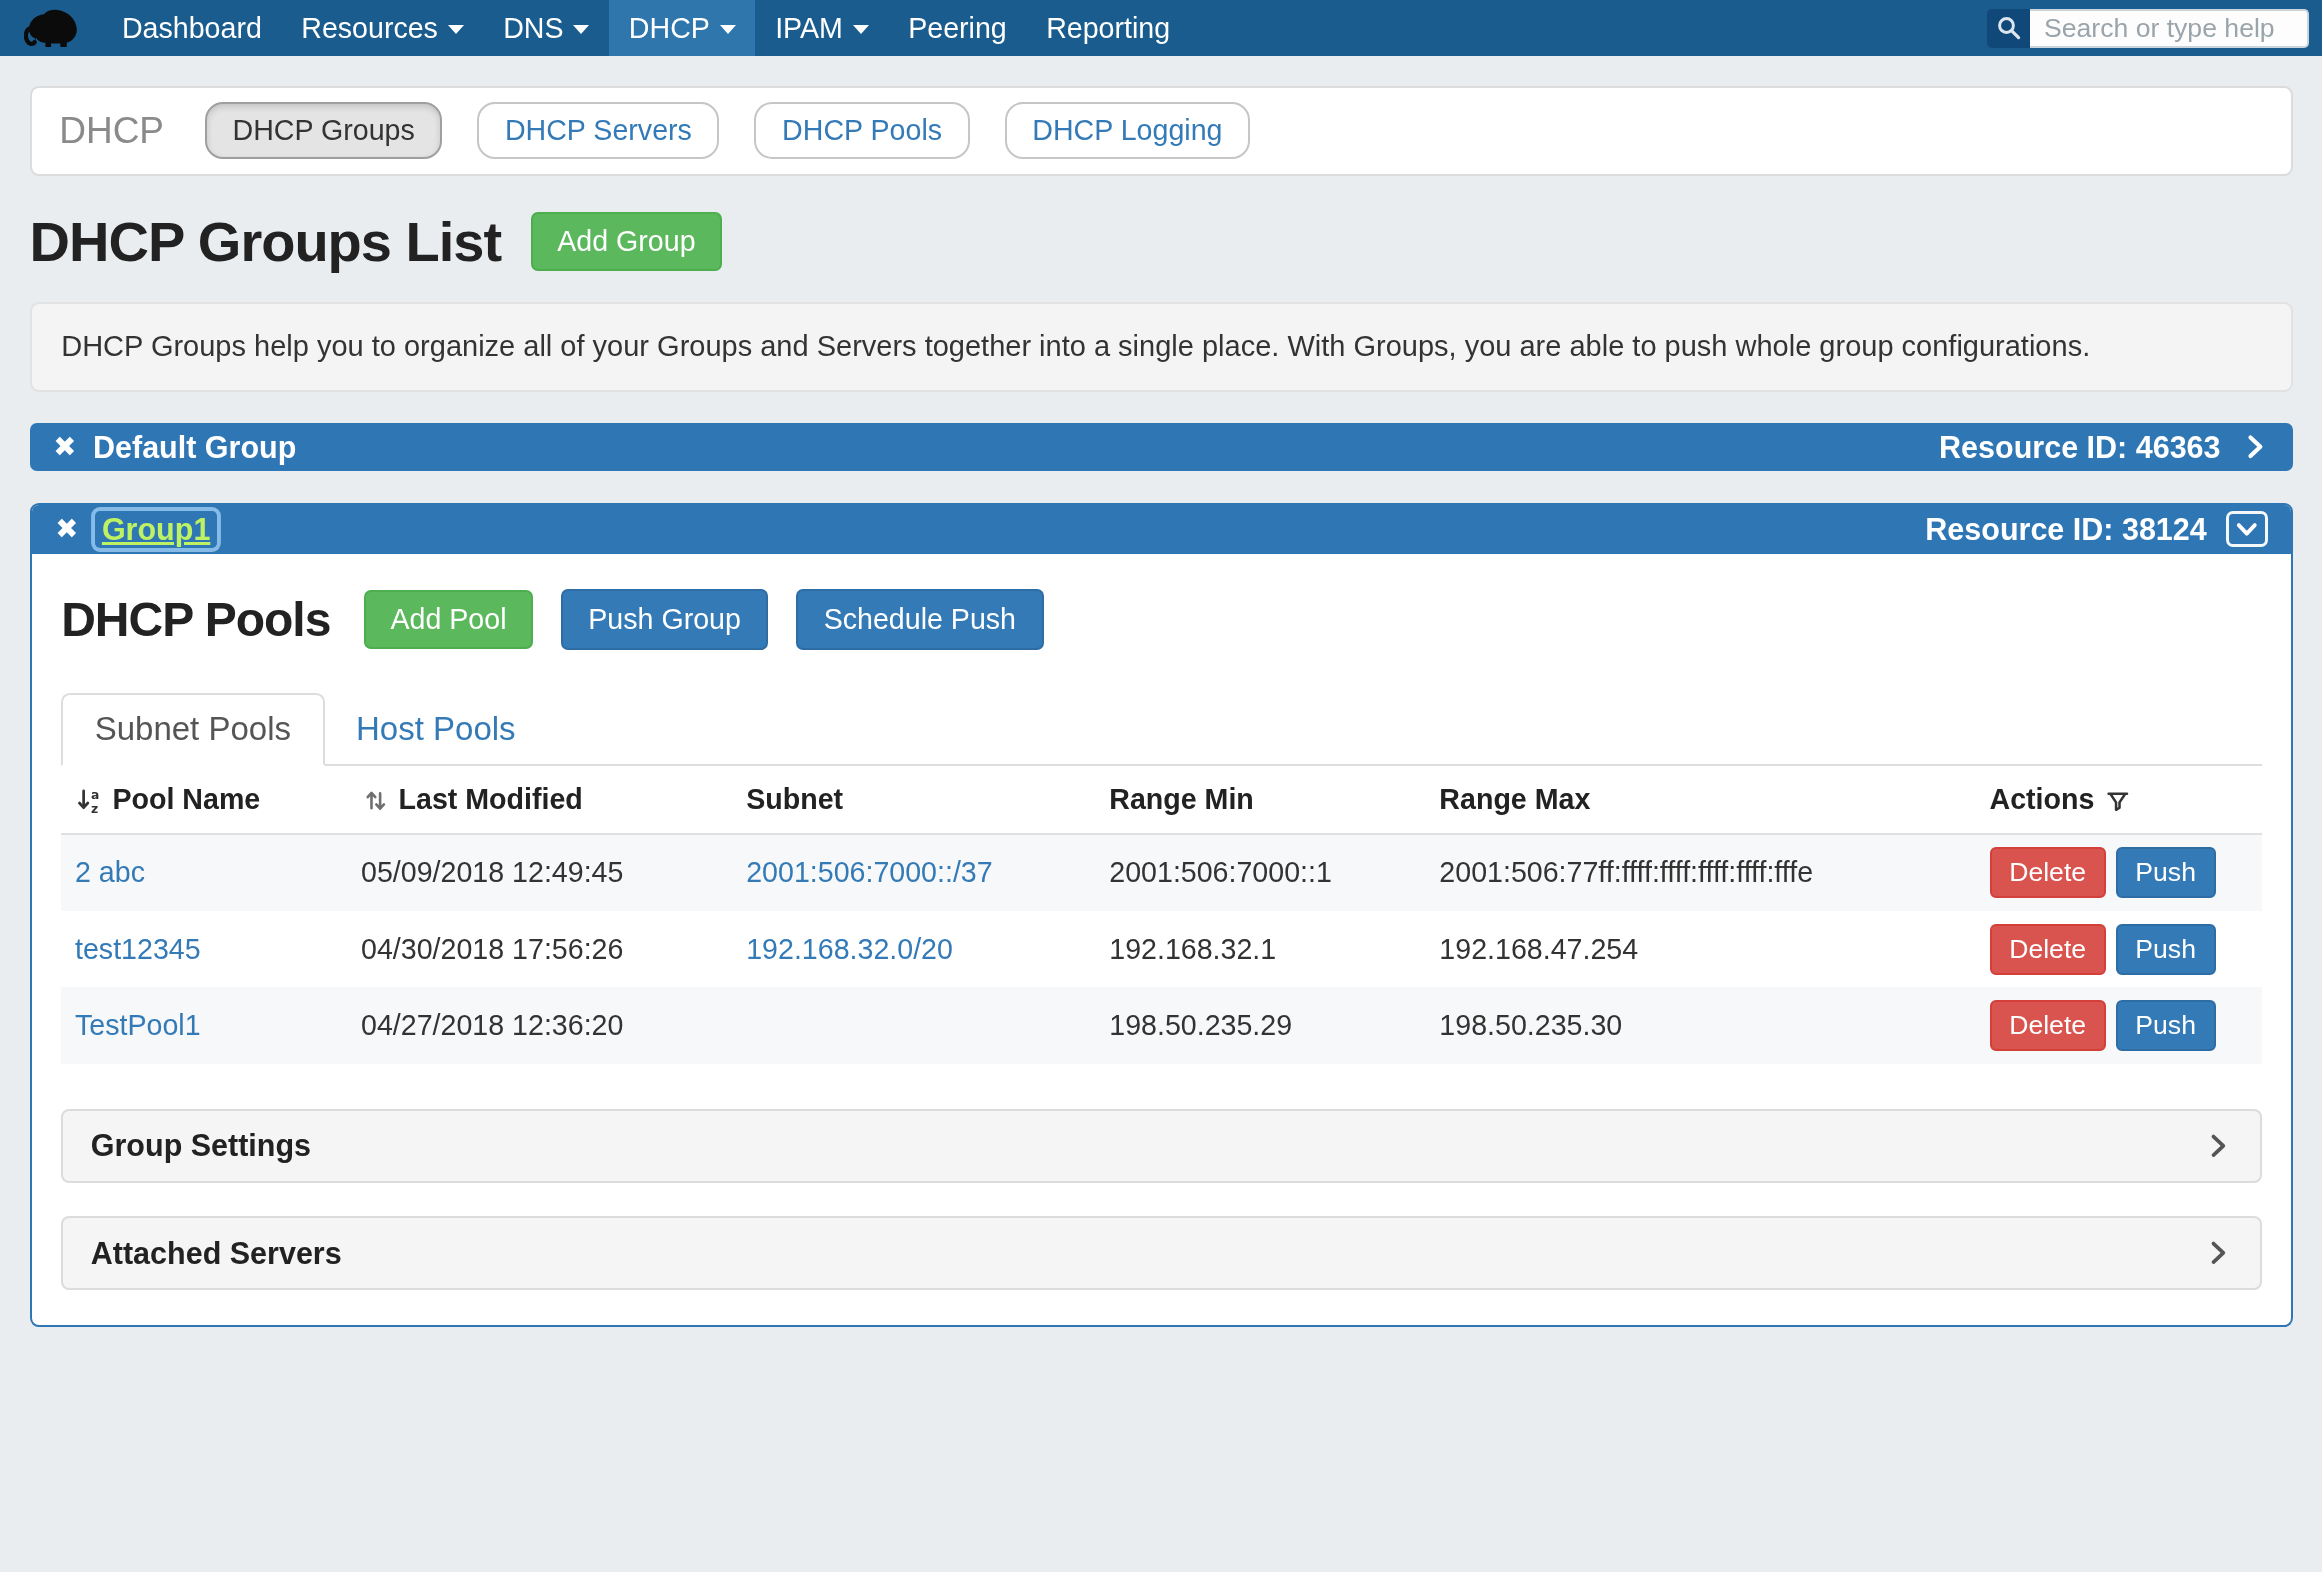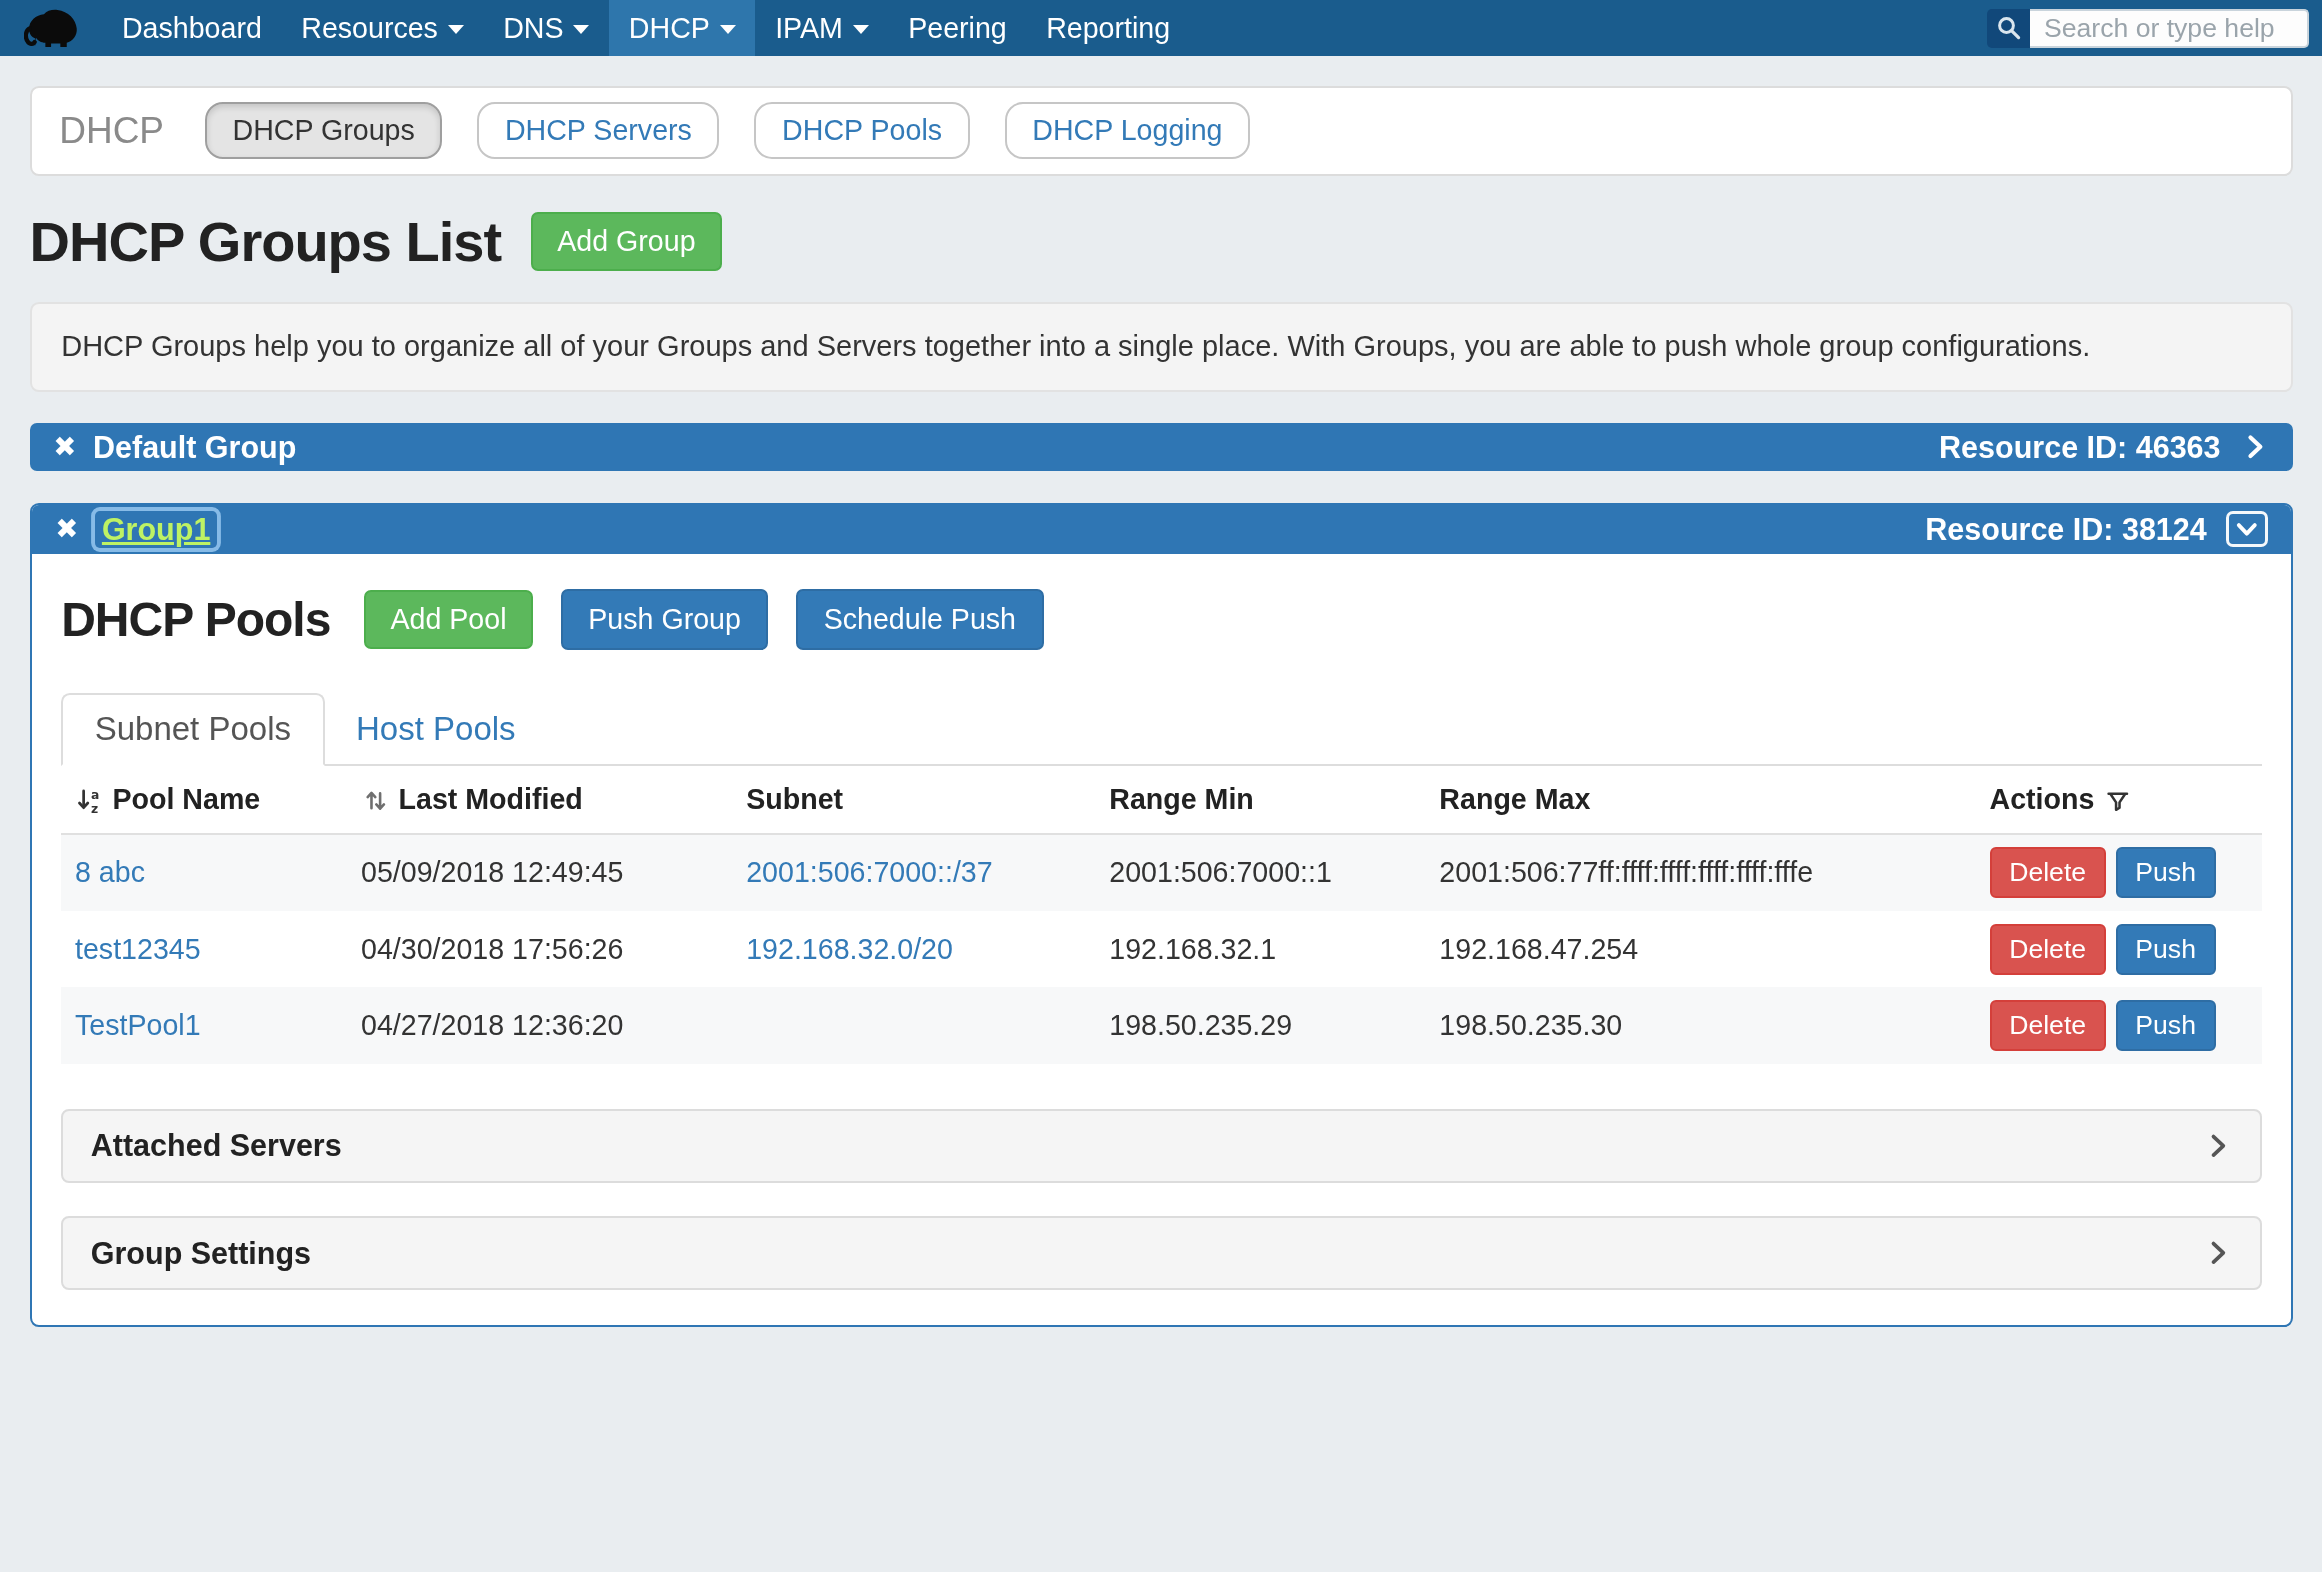--- a/index.html
+++ b/index.html
@@ -252,21 +252,21 @@
           <th class="c6">
             <span>Actions</span><svg class="hicon-after" width="27.6" height="27.6" viewBox="0 0 24 24">
               <path d="M4 5h16" stroke="#333" stroke-width="2.2" stroke-linecap="round"></path>
               <path d="M5.5 5l5 7.5V19l3-1.8v-4.7l5-7.5" fill="none" stroke="#333" stroke-width="2.2" stroke-linejoin="round"></path>
             </svg>
           </th>
         </tr>
       </thead>
       <tbody>
         <tr>
-          <td><a class="cell-link">8 abc</a></td>
+          <td><a class="cell-link">2 abc</a></td>
           <td>05/09/2018 12:49:45</td>
           <td><a class="cell-link">2001:506:7000::/37</a></td>
           <td>2001:506:7000::1</td>
           <td>2001:506:77ff:ffff:ffff:ffff:ffff:fffe</td>
           <td>
             <button class="btn-sm red">Delete</button><button class="btn-sm blue">Push</button>
           </td>
         </tr>
         <tr>
           <td><a class="cell-link">test12345</a></td>
@@ -285,32 +285,32 @@
           <td>198.50.235.29</td>
           <td>198.50.235.30</td>
           <td>
             <button class="btn-sm red">Delete</button><button class="btn-sm blue">Push</button>
           </td>
         </tr>
       </tbody>
     </table>
 
     <div class="collapse-bar">
+      <span>Group Settings</span>
+      <span class="chev">
+        <svg width="29.6" height="29.6" viewBox="0 0 24 24">
+          <path d="M8.5 4.5l8 7.5-8 7.5" fill="none" stroke="#555" stroke-width="3" stroke-linecap="round" stroke-linejoin="round"></path>
+        </svg>
+      </span>
+    </div>
+
+    <div class="collapse-bar">
       <span>Attached Servers</span>
       <span class="chev">
         <svg width="29.6" height="29.6" viewBox="0 0 24 24">
           <path d="M8.5 4.5l8 7.5-8 7.5" fill="none" stroke="#555" stroke-width="3" stroke-linecap="round" stroke-linejoin="round"></path>
         </svg>
       </span>
     </div>
 
-    <div class="collapse-bar">
-      <span>Group Settings</span>
-      <span class="chev">
-        <svg width="29.6" height="29.6" viewBox="0 0 24 24">
-          <path d="M8.5 4.5l8 7.5-8 7.5" fill="none" stroke="#555" stroke-width="3" stroke-linecap="round" stroke-linejoin="round"></path>
-        </svg>
-      </span>
-    </div>
-
   </div>
 </section>
 
 
 </body></html>

